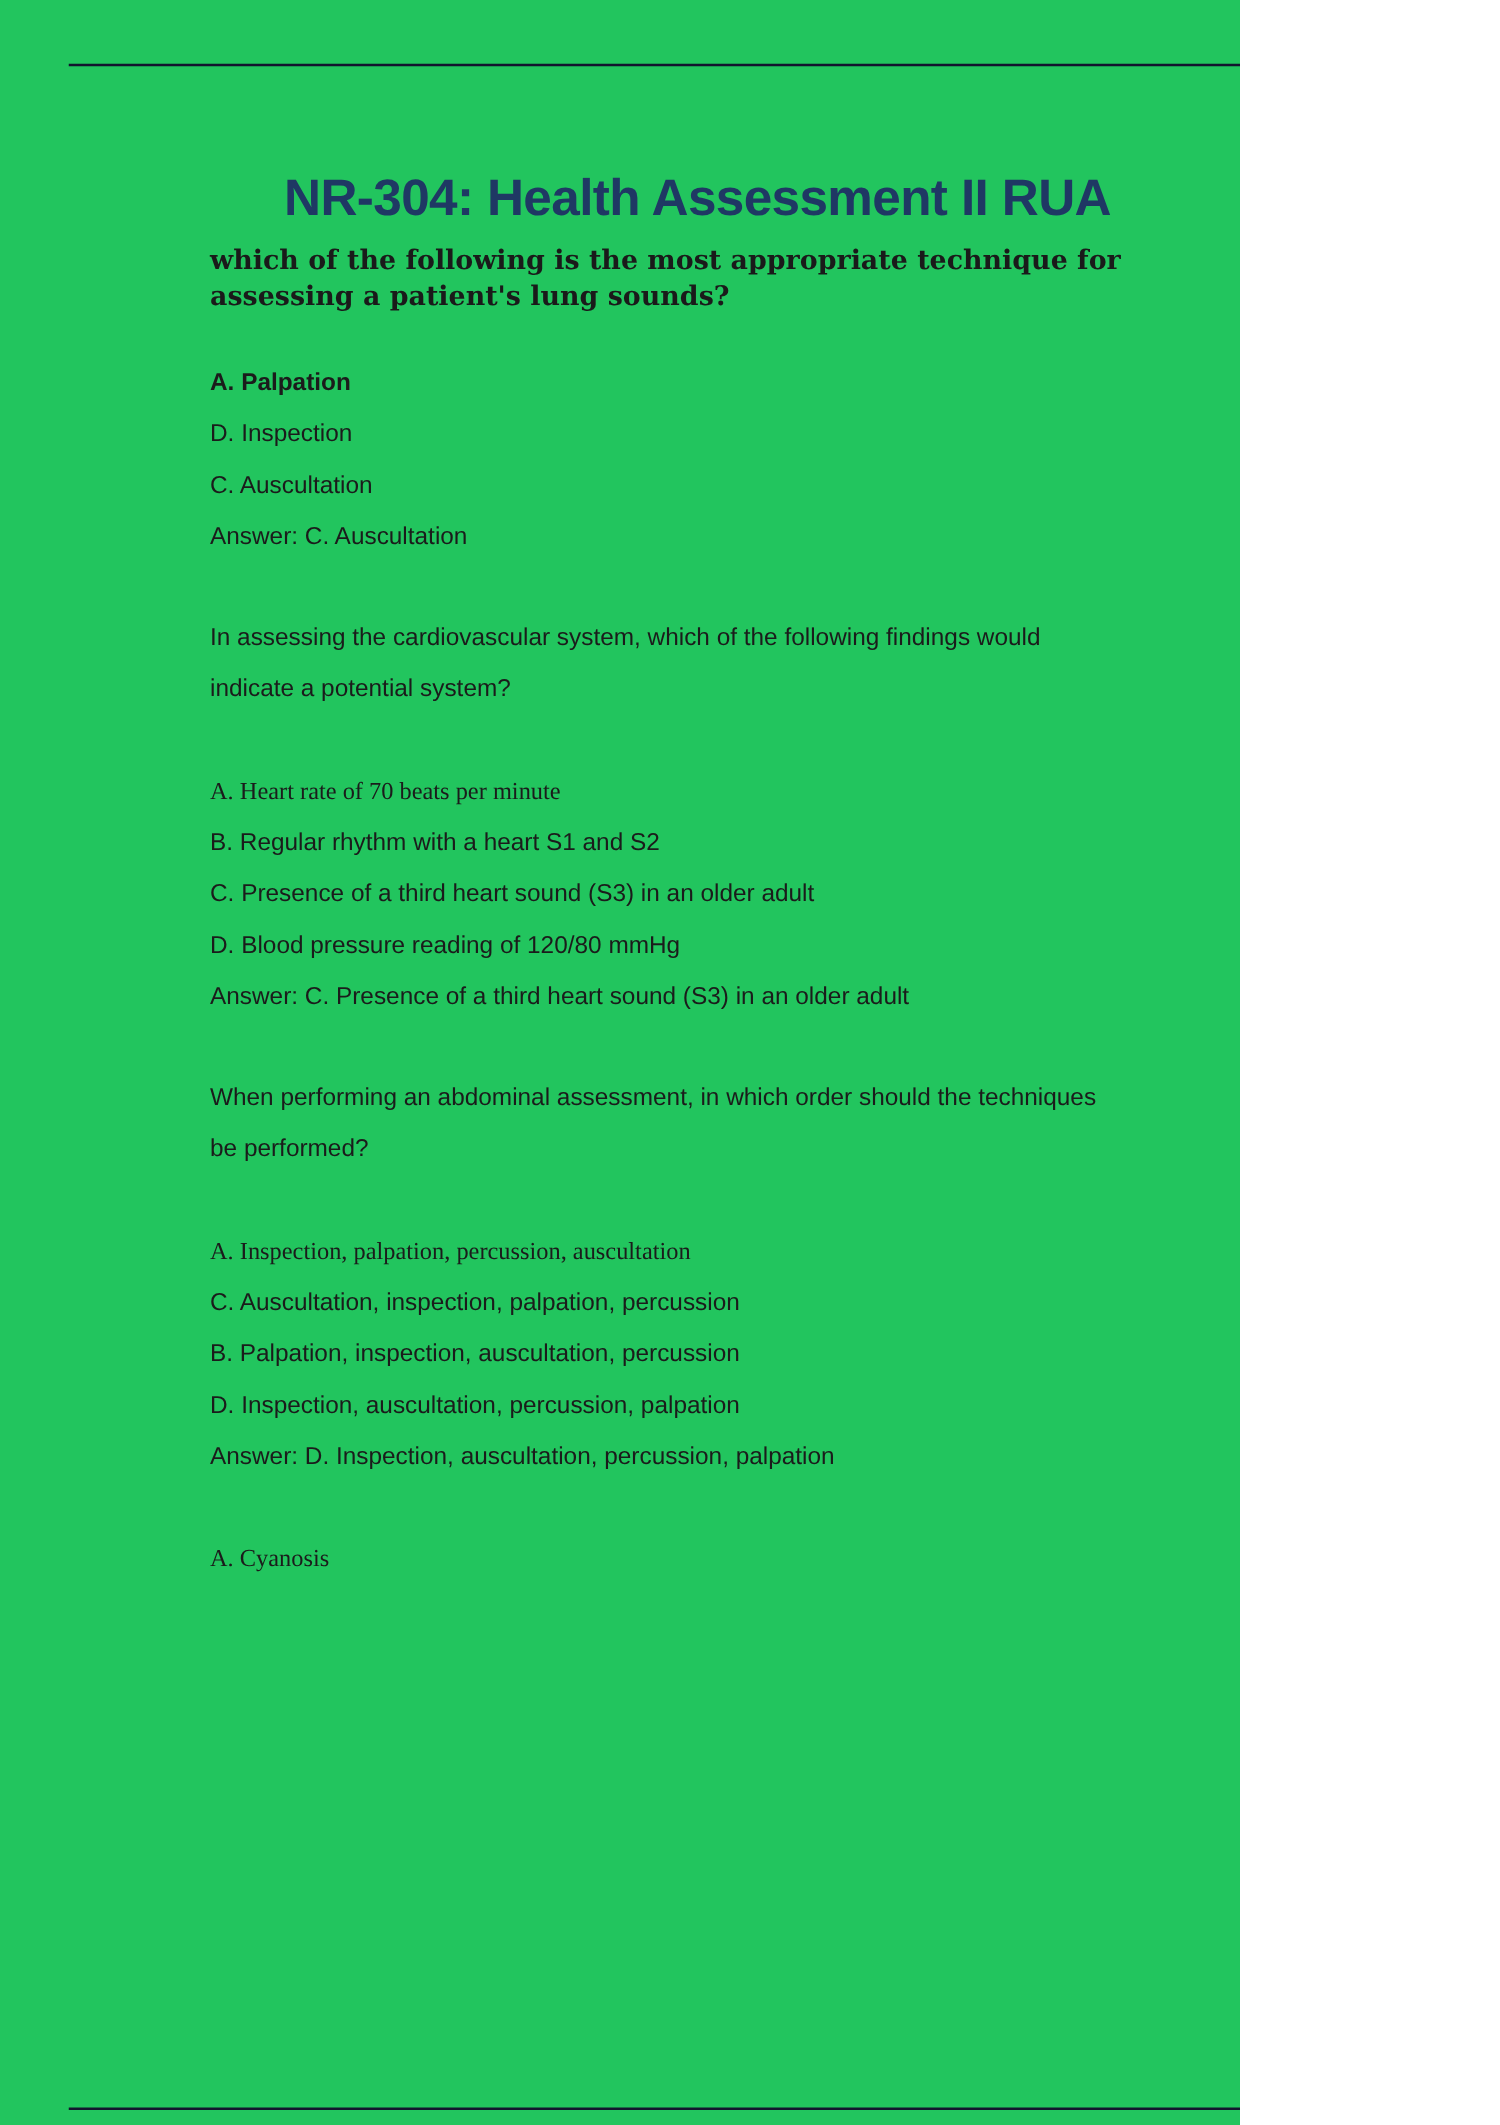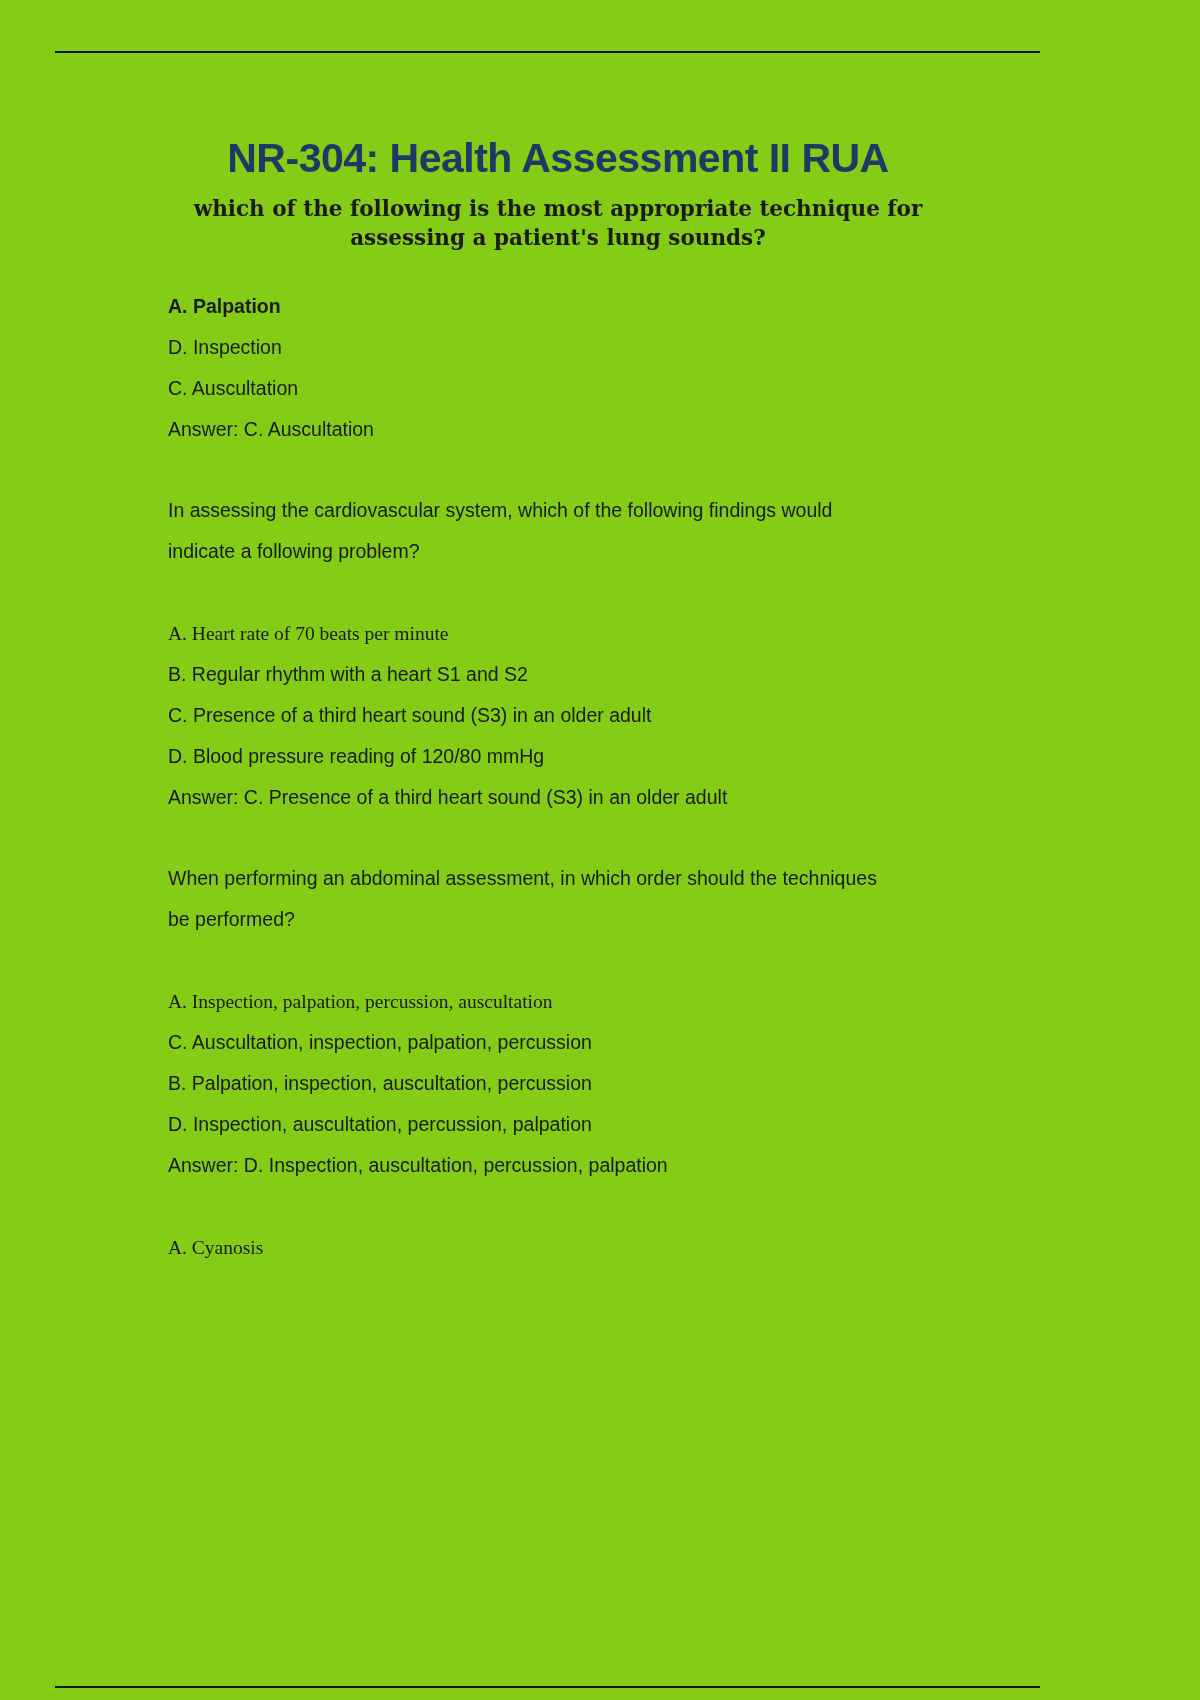--- a/index.html
+++ b/index.html
@@ -3,23 +3,23 @@
 <meta charset="utf-8">
 <style>
   html, body {
     margin: 0;
     padding: 0;
     background: #ffffff;
     font-family: "Liberation Sans", sans-serif;
   }
   .page {
     position: relative;
-    width: 1200px;
+    width: 992px;
     height: 1700px;
-    background: #84cc16;
+    background: #22c55e;
     overflow: hidden;
   }
   .rule {
     position: absolute;
     left: 55px;
     width: 985px;
     height: 0;
     border-top: 2px solid #12142e;
   }
   .rule.top { top: 51px; }
@@ -40,21 +40,20 @@
     color: #1f3864;
     text-align: center;
   }
   .subtitle-line {
     margin: 0;
     font-family: "DejaVu Serif", serif;
     font-weight: bold;
     font-size: 21.5px;
     line-height: 29px;
     color: #1a1a1a;
-    text-align: center;
   }
   .subtitle-block { margin-top: 10px; }
   .line {
     margin: 0;
     font-size: 19.5px;
     line-height: 41px;
     color: #1b1b1b;
   }
   .q-first-option { margin-top: 34px; font-weight: bold; }
   .options-start { margin-top: 41px; font-family: Liberation Serif, serif; }
@@ -76,21 +75,21 @@
     </div>
     <div>
       <p class="line q-first-option">A. Palpation</p>
       <p class="line">D. Inspection</p>
       <p class="line">C. Auscultation</p>
       <p class="line">Answer: C. Auscultation</p>
     </div>
 
     <div class="question-block">
       <p class="line">In assessing the cardiovascular system, which of the following findings would</p>
-      <p class="line">indicate a following problem?</p>
+      <p class="line">indicate a potential system?</p>
     </div>
     <div>
       <p class="line options-start">A. Heart rate of 70 beats per minute</p>
       <p class="line">B. Regular rhythm with a heart S1 and S2</p>
       <p class="line">C. Presence of a third heart sound (S3) in an older adult</p>
       <p class="line">D. Blood pressure reading of 120/80 mmHg</p>
       <p class="line">Answer: C. Presence of a third heart sound (S3) in an older adult</p>
     </div>
 
     <div class="question-block">

